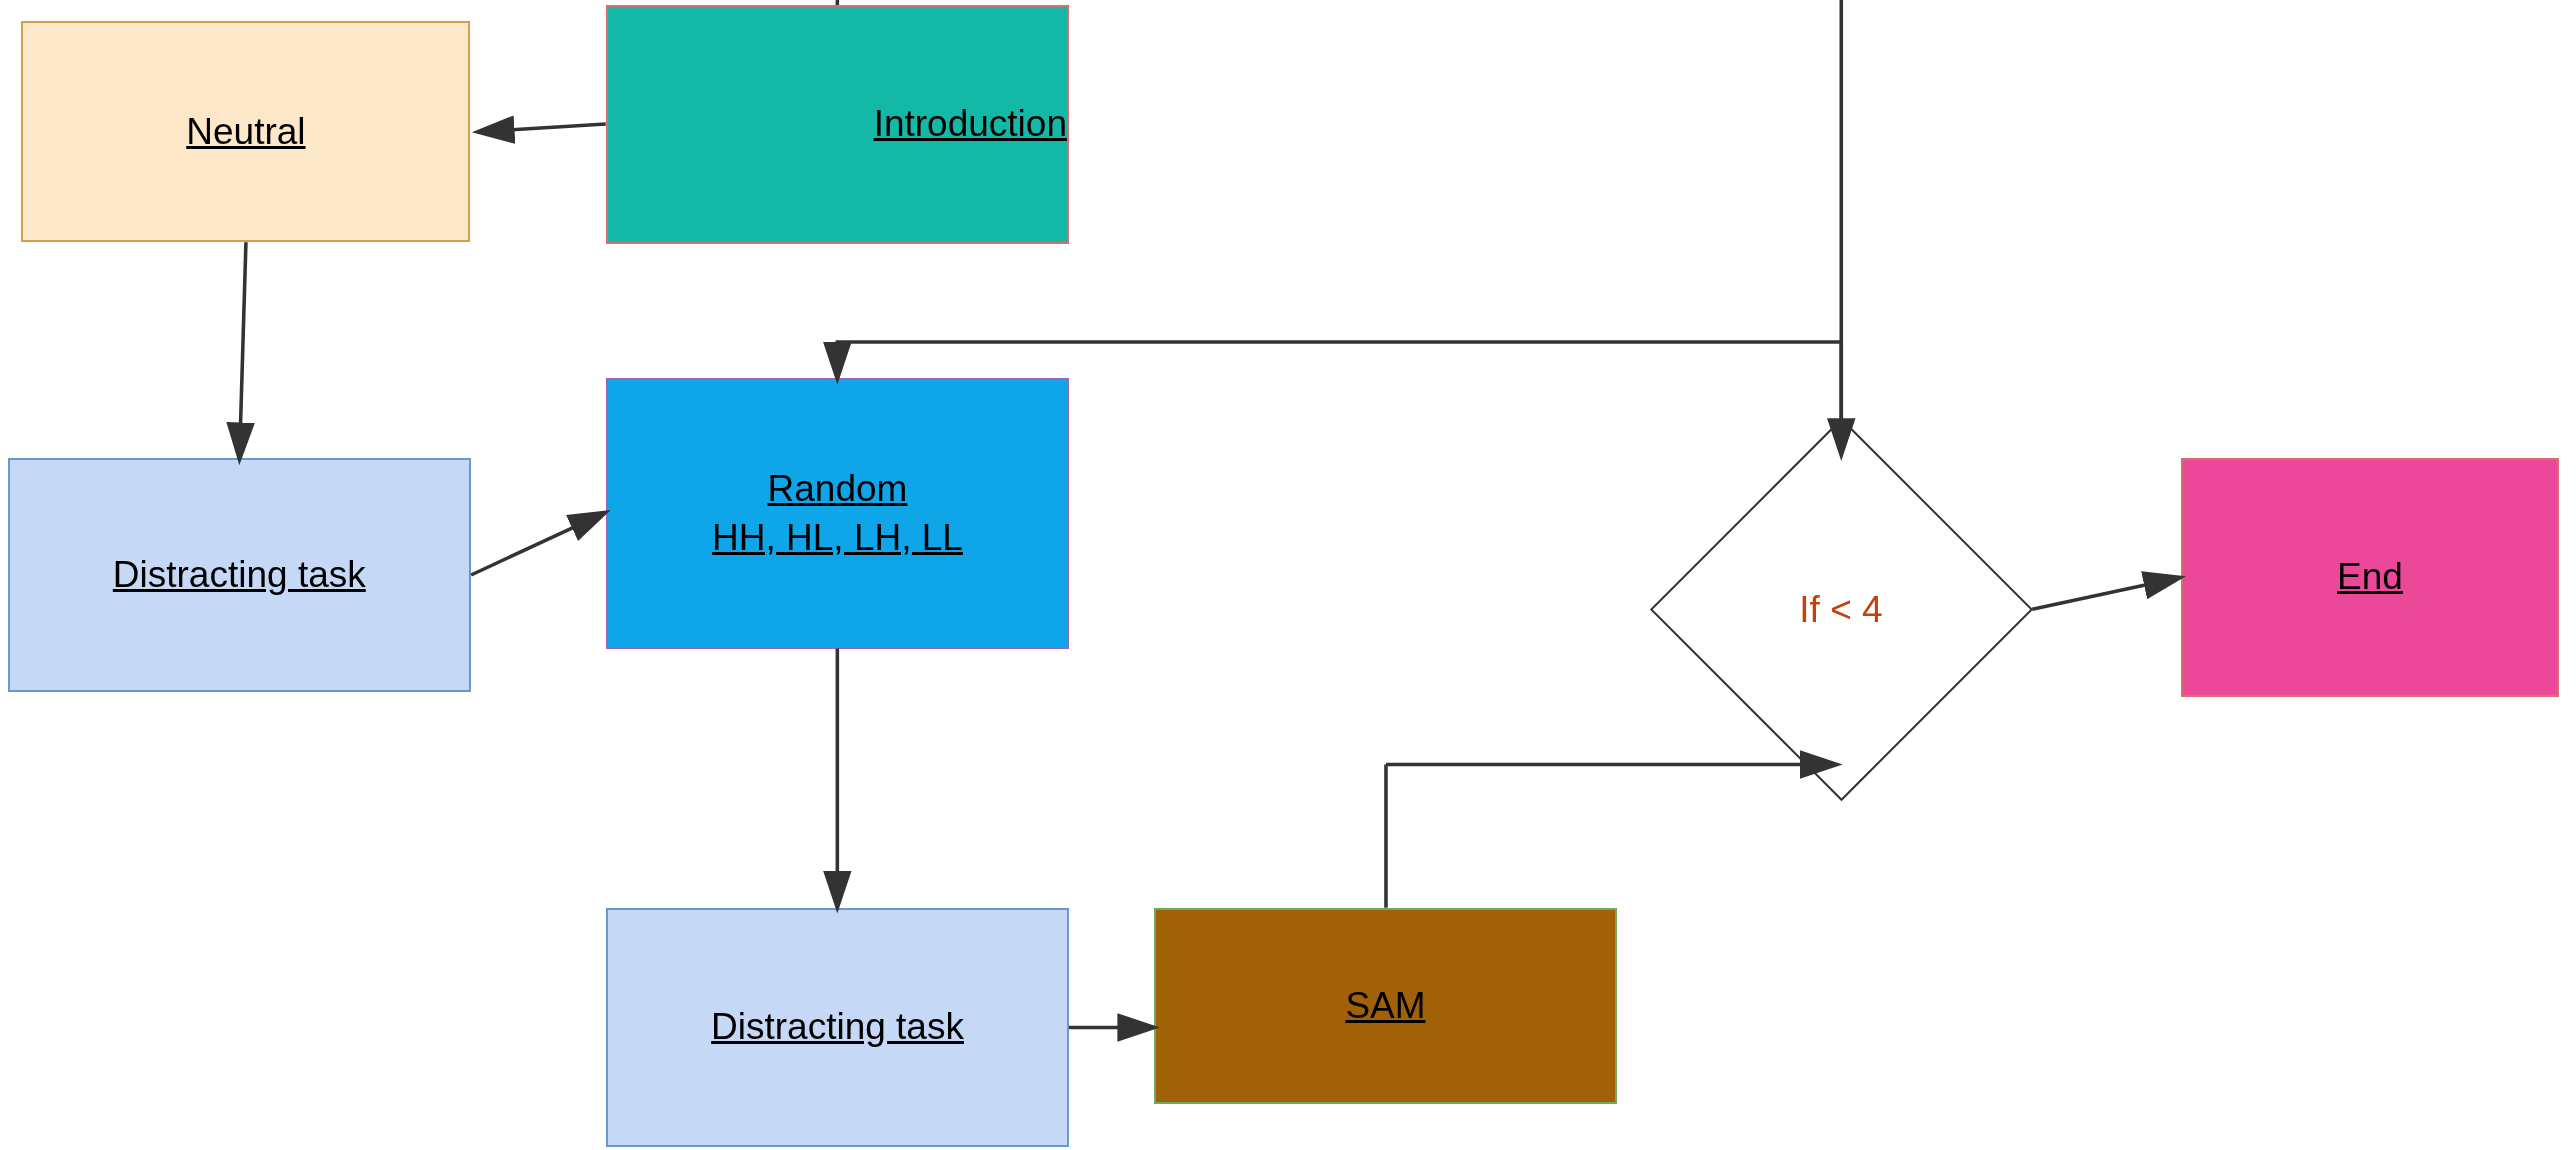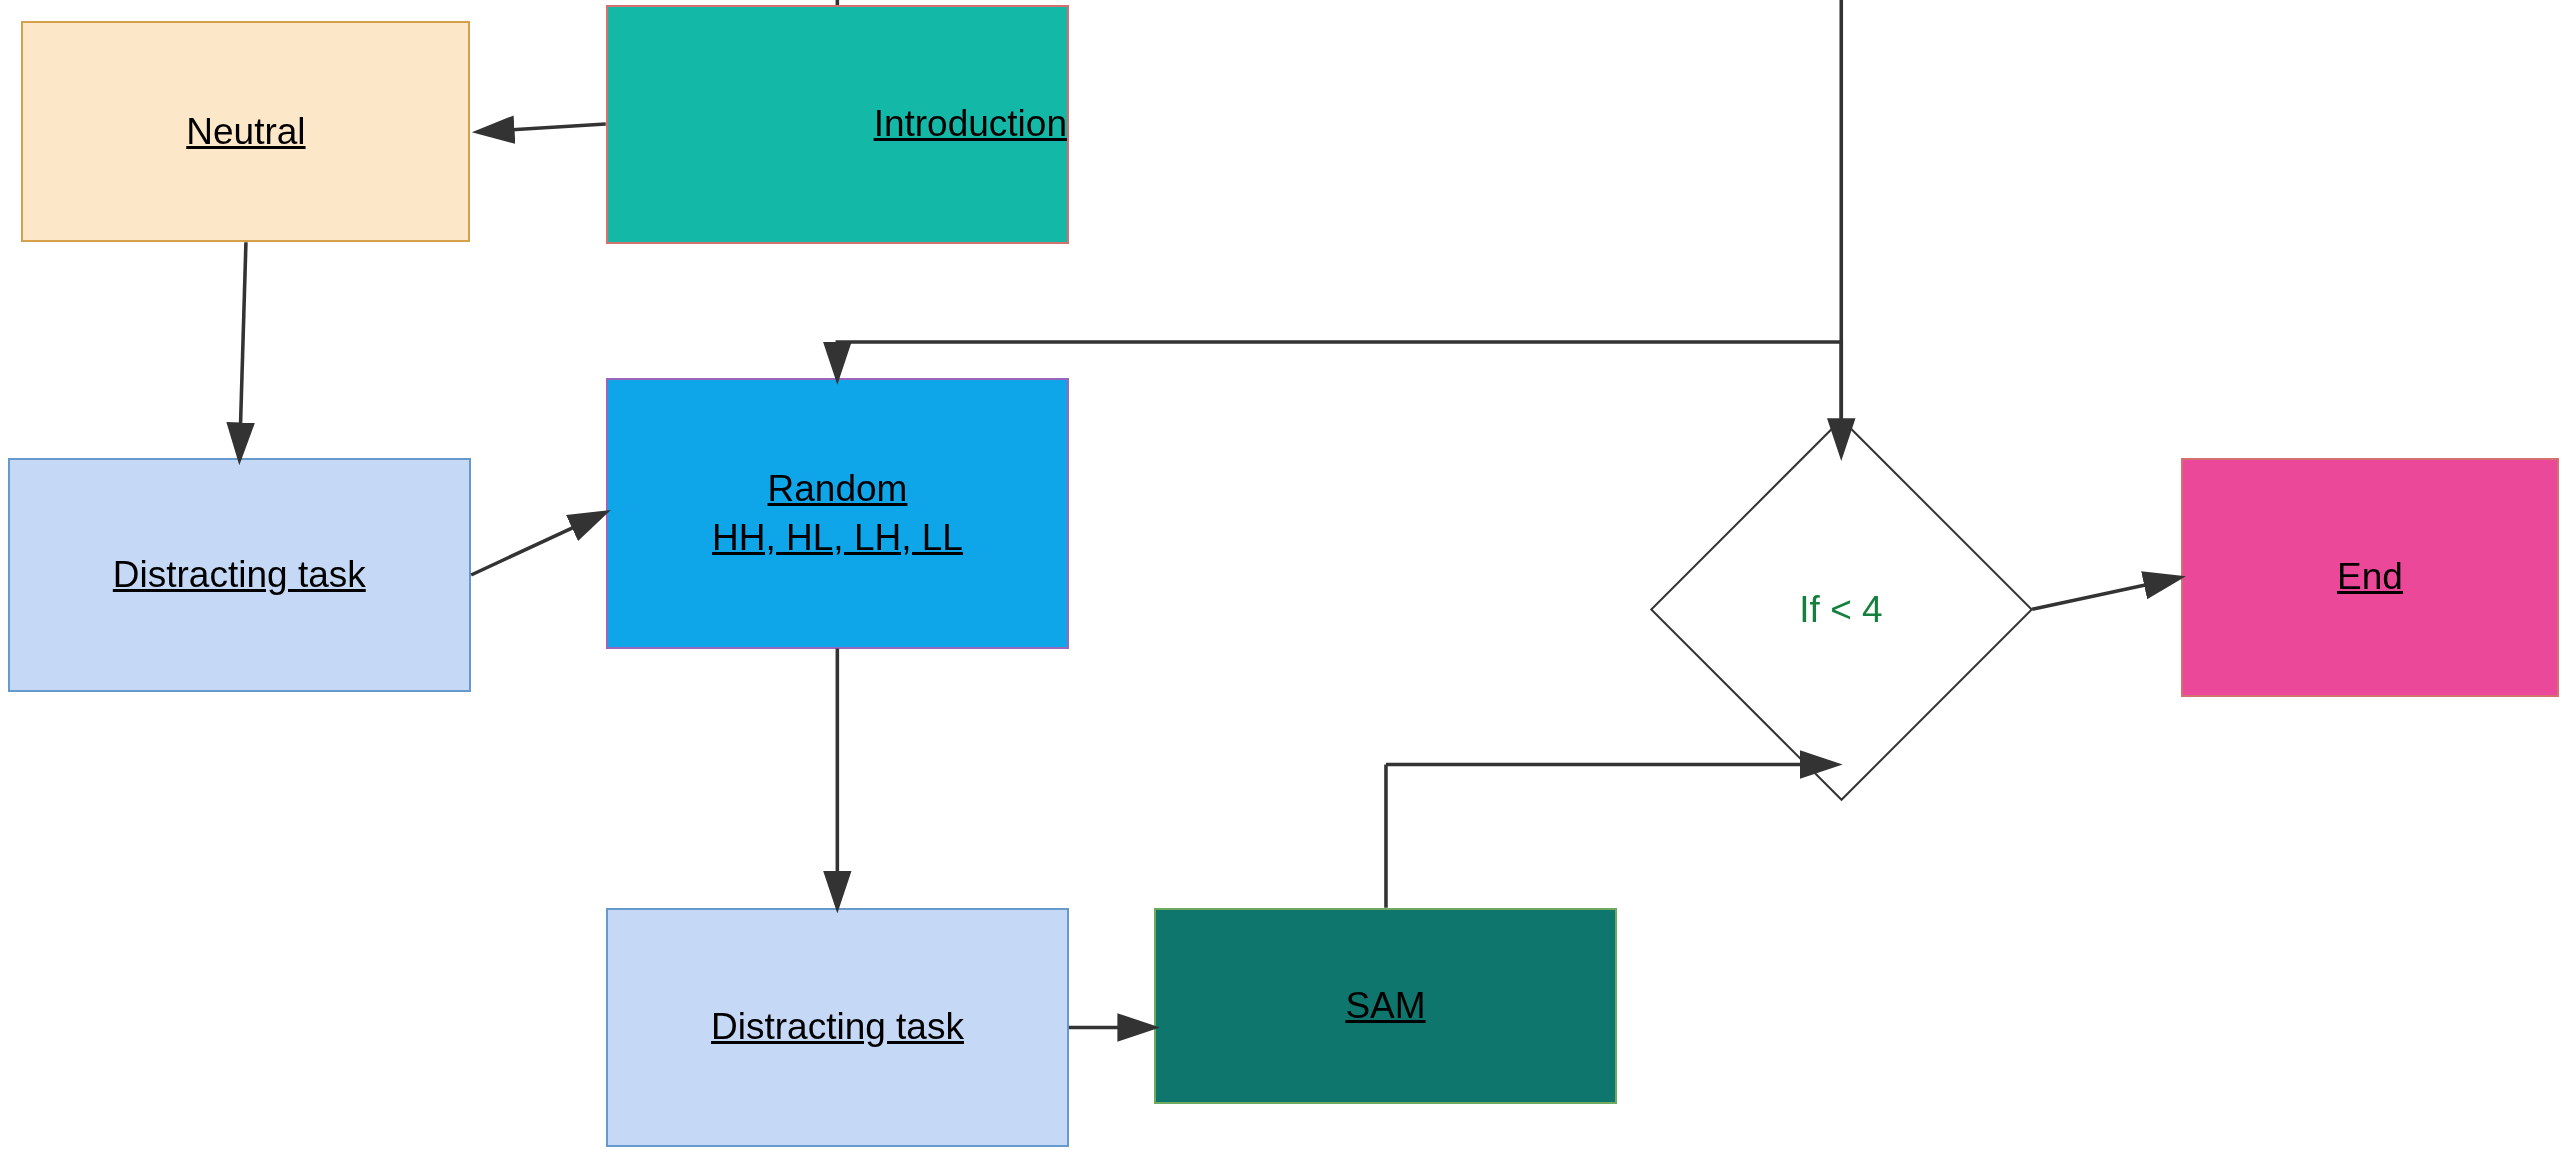--- a/index.html
+++ b/index.html
@@ -72,21 +72,21 @@
     .box-distracting-bottom {
       background: #c5d8f5;
       border-color: #6699cc;
       left: 606px;
       top: 908px;
       width: 463px;
       height: 239px;
     }
 
     .box-sam {
-      background: #0f766e;
+      background: #a16207;
       border-color: #70aa60;
       left: 1154px;
       top: 908px;
       width: 463px;
       height: 196px;
     }
 
     .diamond {
       position: absolute;
       width: 382px;
@@ -105,21 +105,21 @@
       border: 2.9px solid #333;
       transform: rotate(45deg);
       position: absolute;
     }
 
     .diamond-label {
       position: relative;
       z-index: 2;
       font-size: 37px;
       text-align: center;
-      color: #15803d;
+      color: #c2410c;
     }
 
     .box-end {
       background: #ec4899;
       border-color: #d47070;
       left: 2181px;
       top: 458px;
       width: 378px;
       height: 239px;
       font-size: 37px;

